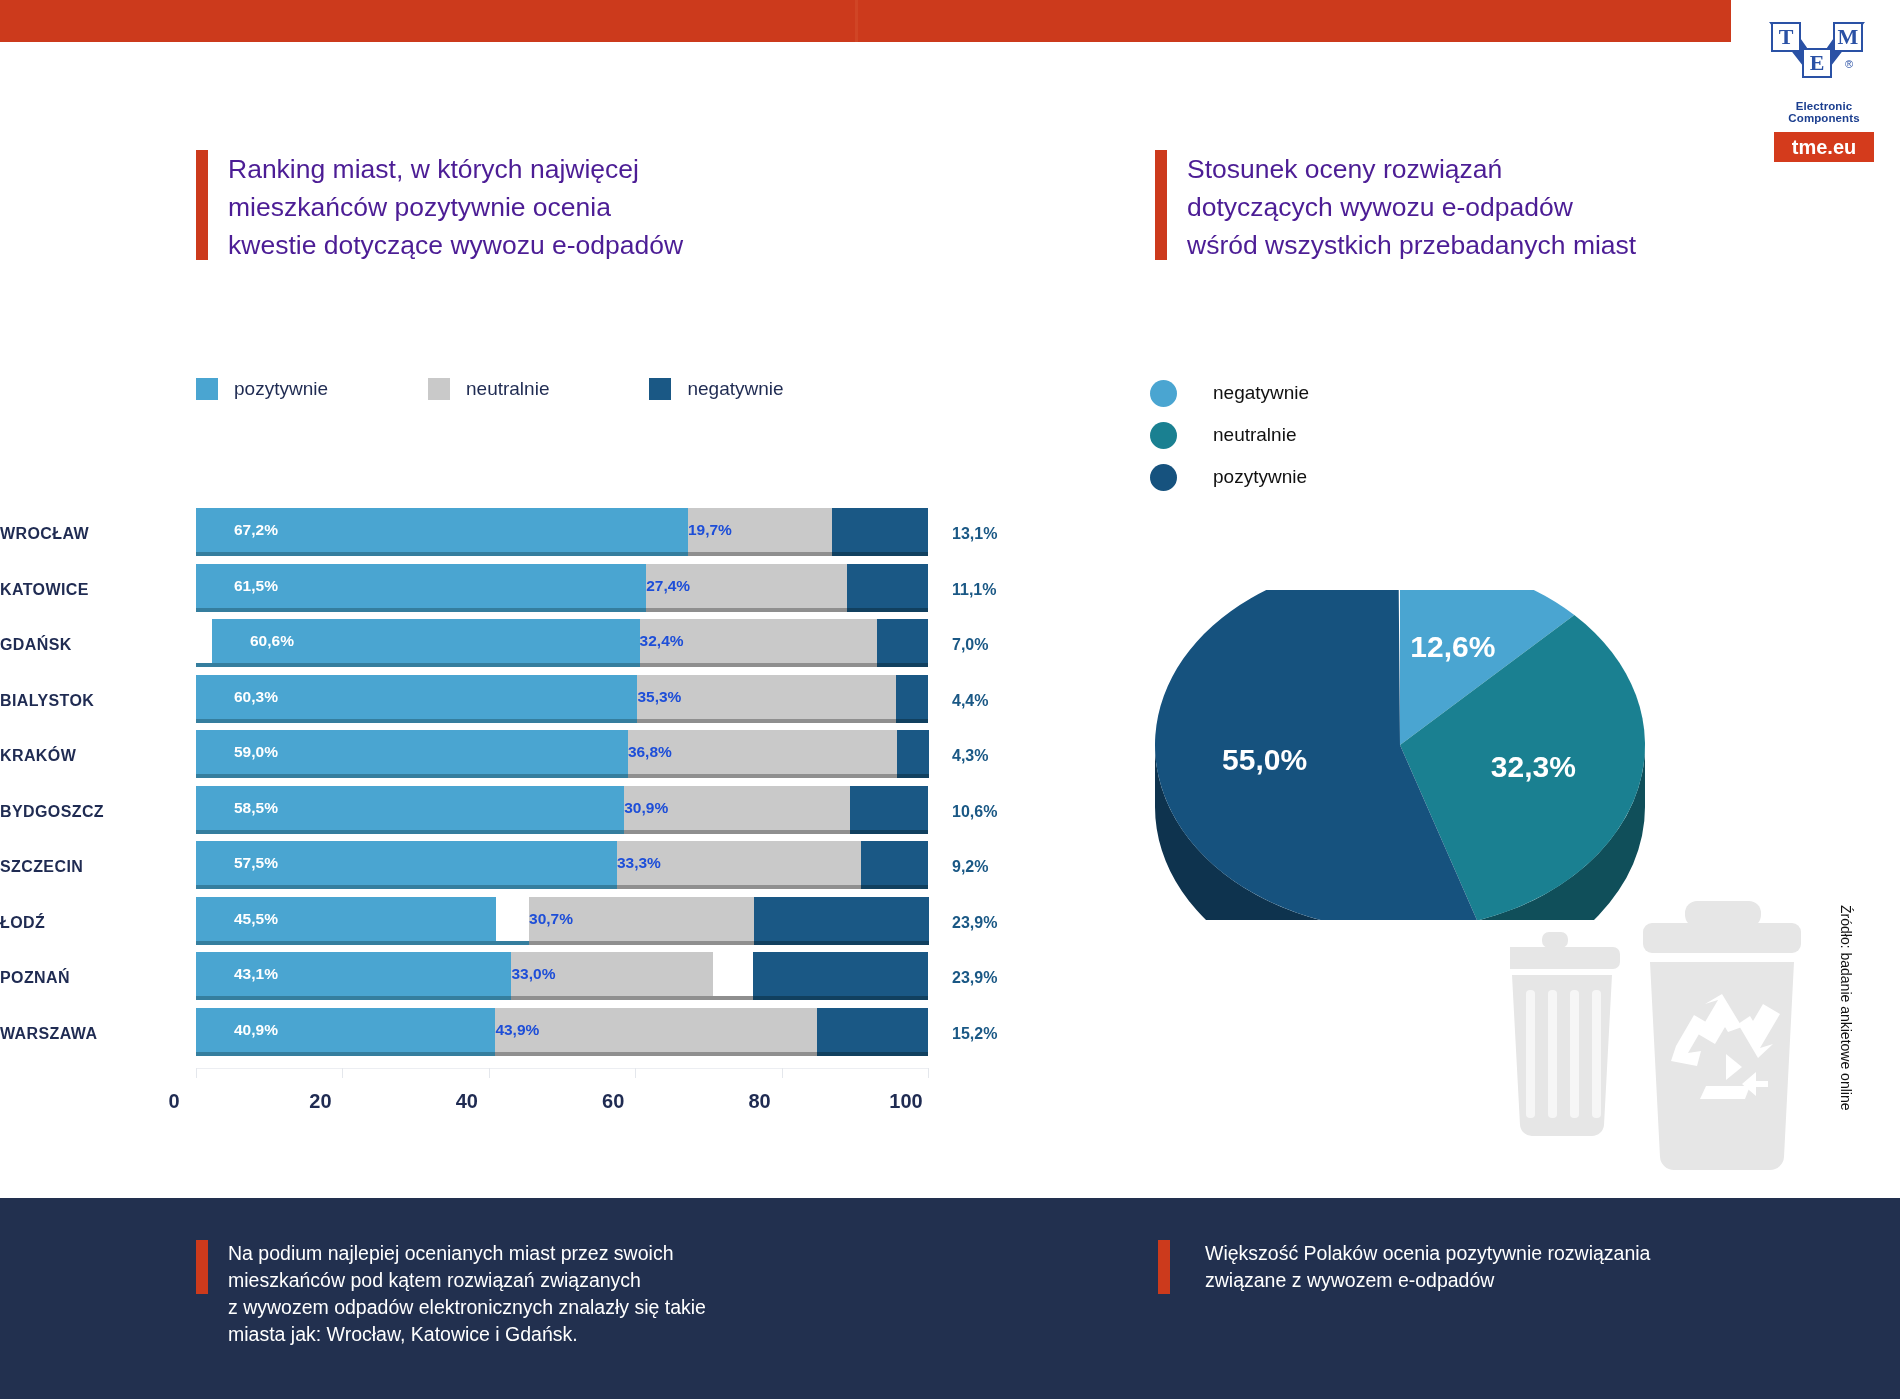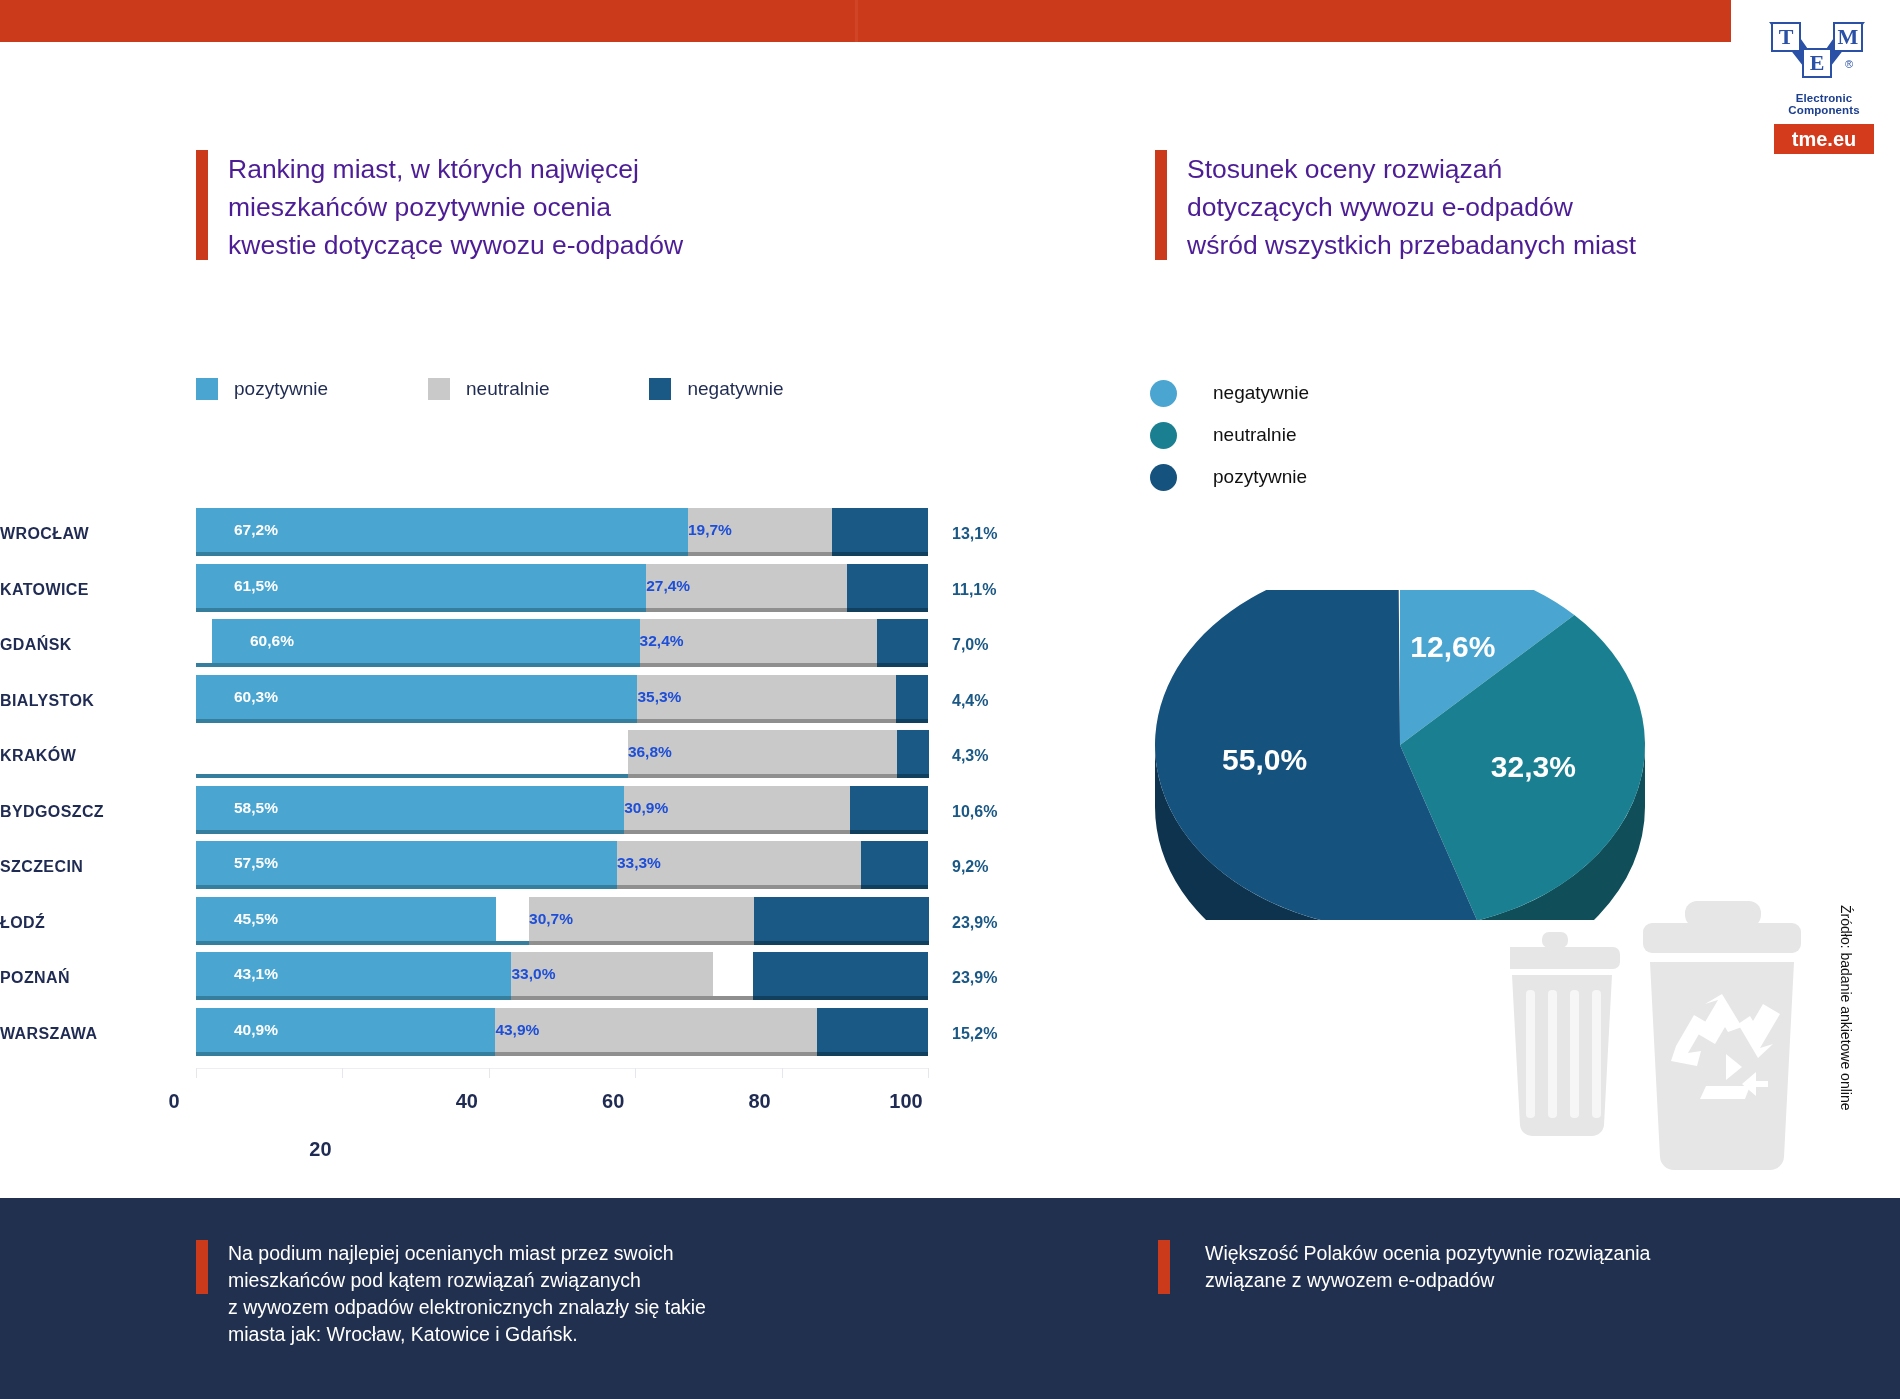--- a/index.html
+++ b/index.html
@@ -18,21 +18,21 @@
         color:#2a51a5;font-family:"Liberation Serif","DejaVu Serif",serif;
         font-weight:700;text-align:center;box-sizing:border-box;}
   .lbox.t{left:2px;top:0;width:30px;height:30px;font-size:22px;line-height:26px;}
   .lbox.m{left:64px;top:0;width:30px;height:30px;font-size:22px;line-height:26px;}
   .lbox.e{left:33px;top:26px;width:30px;height:30px;font-size:22px;line-height:26px;}
   .vshape{position:absolute;left:0px;top:0px;width:96px;height:44px;
           background:#2a51a5;
           clip-path:polygon(0 0,20px 0,48px 40px,76px 0,96px 0,48px 62px);}
   .reg{position:absolute;left:76px;top:36px;font-size:11px;color:#2a51a5;}
   .logo-sub{text-align:center;color:#1b3e8f;font-size:11.5px;font-weight:700;
-            letter-spacing:.1px;margin-top:8px;}
+            letter-spacing:.1px;margin-top:16px;}
   .logo-url{margin:8px auto 0;width:100px;height:30px;background:#d43b1c;color:#fff;
             font-size:20px;font-weight:700;line-height:30px;text-align:center;}
 
   
   .sec-head{position:absolute;display:flex;gap:20px;}
   .sec-bar{width:12px;background:#cc3a1c;flex:0 0 12px;}
   .sec-title{font-size:26.5px;line-height:38px;color:#4c1d95;font-weight:400;white-space:pre-line;}
   #head-left{left:196px;top:150px;width:660px;}
   #head-right{left:1155px;top:150px;width:680px;}
   #head-left .sec-bar{height:110px;}
@@ -208,20 +208,23 @@
         </div>
         <div class="shadow neu" style="left: 441.396px; width: 258.396px;"></div>
         <div class="seg neg" style="left: 699.792px; width: 32.208px;"></div>
         <div class="shadow neg" style="left: 699.792px; width: 32.208px;"></div>
       </div>
       <div class="outval">4,4%</div>
     </div>
     <div class="row">
       <div class="city">KRAKÓW</div>
       <div class="track">
+        <div class="seg pos" style="left: 0px; width: 431.88px;">
+          <span class="val">59,0%</span>
+        </div>
         <div class="shadow pos" style="left: 0px; width: 431.88px;"></div>
         <div class="seg neu" style="left: 431.88px; width: 269.376px;">
           <span class="val">36,8%</span>
         </div>
         <div class="shadow neu" style="left: 431.88px; width: 269.376px;"></div>
         <div class="seg neg" style="left: 701.256px; width: 31.476px;"></div>
         <div class="shadow neg" style="left: 701.256px; width: 31.476px;"></div>
       </div>
       <div class="outval">4,3%</div>
     </div>
@@ -304,21 +307,21 @@
         <div class="shadow neg" style="left: 620.736px; width: 111.264px;"></div>
       </div>
       <div class="outval">15,2%</div>
     </div>
   </div>
 <div id="axis">
     <div class="axis-line"></div>
     <div class="axis-tick" style="left: 196px;"></div>
     <div class="axis-lab" style="left: 174px;">0</div>
     <div class="axis-tick" style="left: 342.4px;"></div>
-    <div class="axis-lab" style="left: 320.4px; margin-top: 48px;">20</div>
+    <div class="axis-lab" style="left: 320.4px;">20</div>
     <div class="axis-tick" style="left: 488.8px;"></div>
     <div class="axis-lab" style="left: 466.8px;">40</div>
     <div class="axis-tick" style="left: 635.2px;"></div>
     <div class="axis-lab" style="left: 613.2px;">60</div>
     <div class="axis-tick" style="left: 781.6px;"></div>
     <div class="axis-lab" style="left: 759.6px;">80</div>
     <div class="axis-tick" style="left: 928px;"></div>
     <div class="axis-lab" style="left: 906px;">100</div>
   </div>
 

